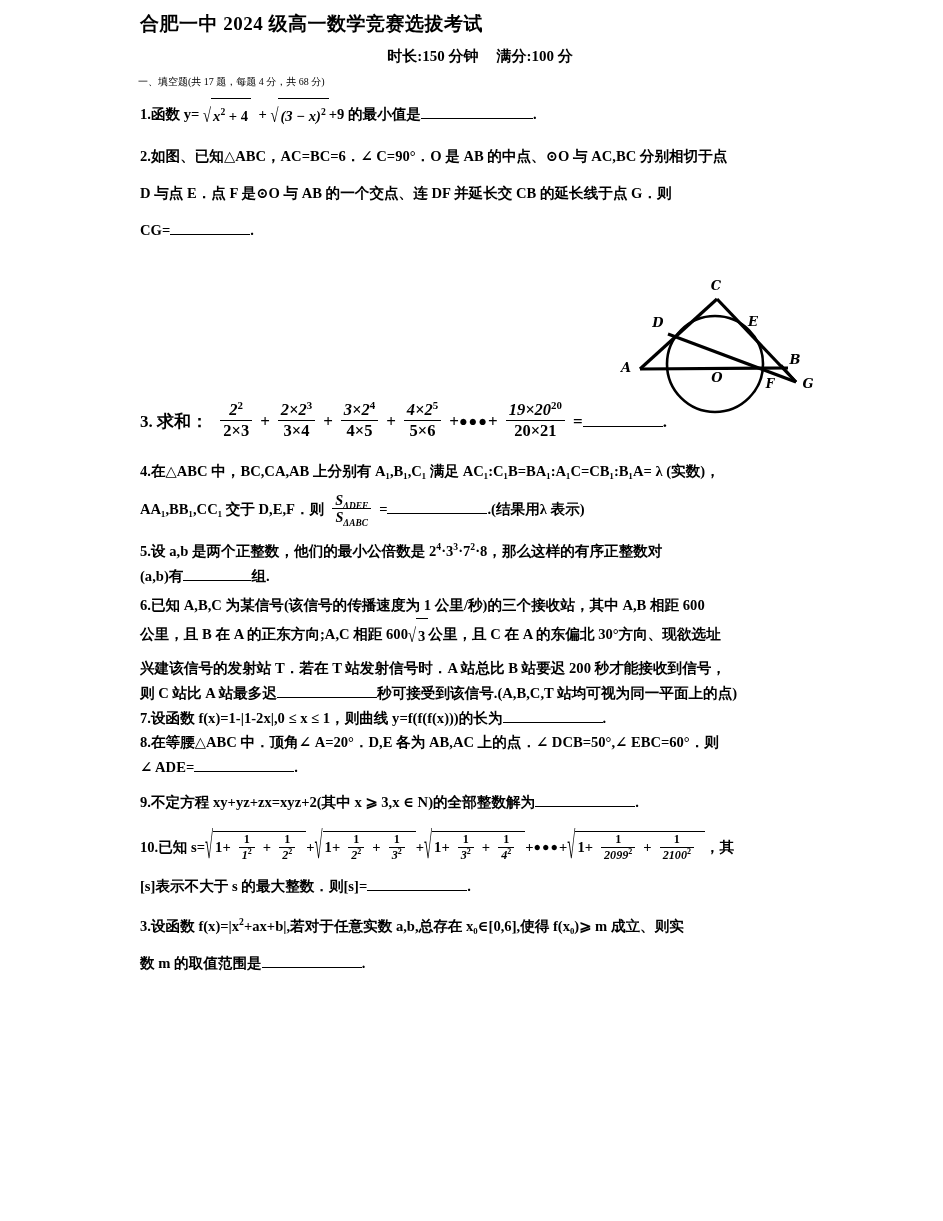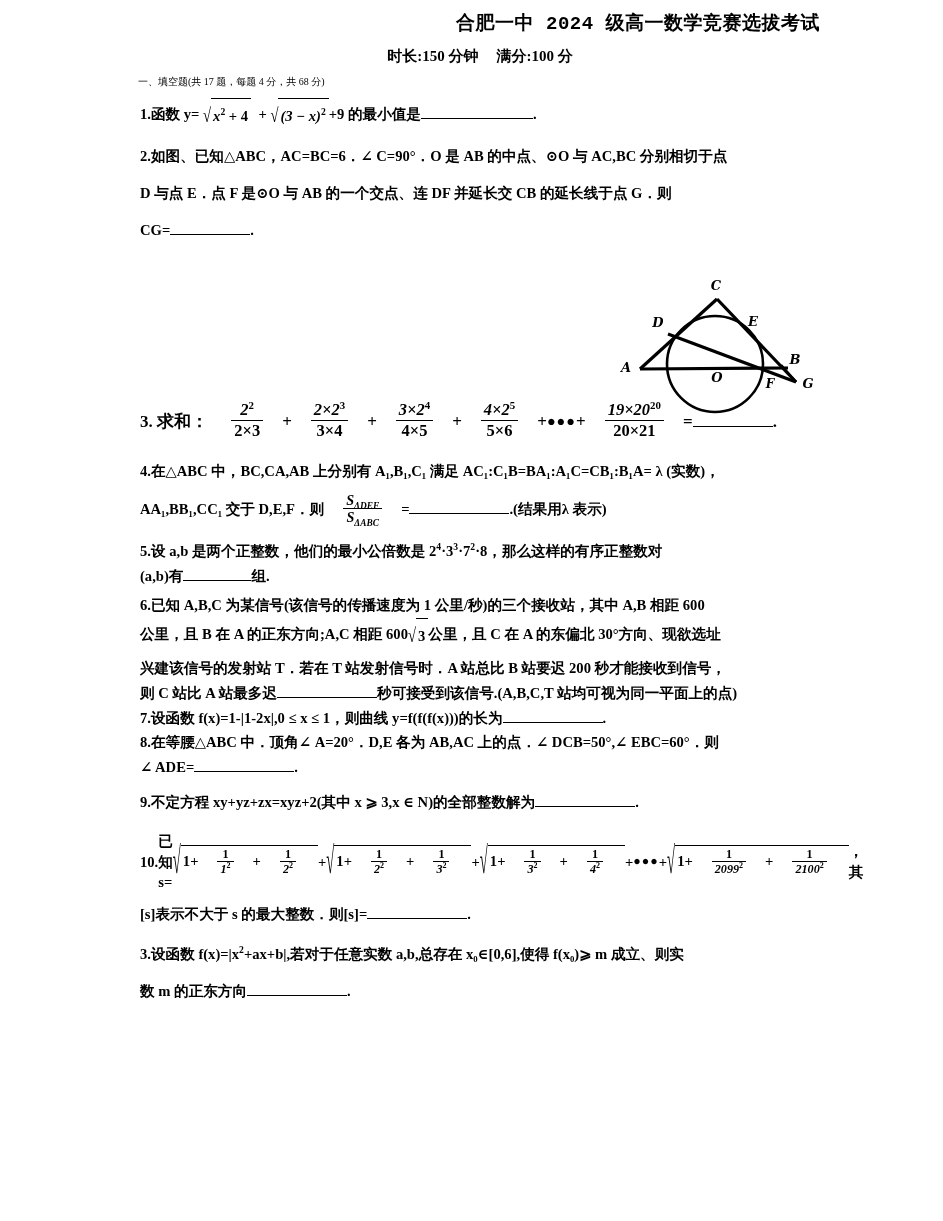--- a/index.html
+++ b/index.html
@@ -23,27 +23,26 @@
     box-sizing: border-box;
   }
   .content {
     position: absolute;
     left: 140px;
     top: 12px;
     width: 680px;
   }
 
   .doc-title {
-    text-align: right;
+    text-align: left;
     font-weight: bold;
     font-size: 19px;
     letter-spacing: 0.5px;
     margin: 0 0 10px 0;
     line-height: 1.3;
-    font-family: Liberation Mono, monospace;
   }
   .doc-subtitle {
     text-align: center;
     font-weight: bold;
     font-size: 15px;
     margin: 0 0 9px 0;
     line-height: 1.3;
   }
   .sub-part { display: inline-block; }
   .sub-gap { display: inline-block; width: 18px; }
@@ -91,21 +90,21 @@
     border-top: 1.1px solid #000;
     padding: 1px 3px 0 2px;
   }
 
   
   .frac {
     display: inline-block;
     vertical-align: middle;
     text-align: center;
     line-height: 1.18;
-    margin: 0 19px;
+    margin: 0 8px;
     position: relative;
     top: -0.15em;
   }
   .frac > .num { display: block; padding: 0 3px; font-size: 0.97em; }
   .frac > .den { display: block; border-top: 1.1px solid #000; padding: 0 3px; font-size: 0.97em; }
   .frac.sm { font-size: 0.86em; }
 
   .bigfrac { font-size: 17px; }
 
   .dots3 { letter-spacing: 1px; font-size: 0.85em; vertical-align: 0.06em; }
@@ -208,21 +207,21 @@
       </span>
     </div>
     <div class="q loose" style="margin-top:6px;">
       <span>[s]表示不大于 s 的最大整数．则[s]=</span><span class="blank bl-l"></span><span>.</span>
     </div>
 
     <div class="q loose q-sp-top-s">
       <span>3.</span><span>设函数 f(x)=|x</span><sup class="e">2</sup><span>+ax+b|,若对于任意实数 a,b,总存在 x₀∈[0,6],使得 f(x₀)⩾ m 成立、则实</span>
     </div>
     <div class="q loose">
-      <span>数 m 的正东方向</span><span class="blank bl-l"></span><span>.</span>
+      <span>数 m 的取值范围是</span><span class="blank bl-l"></span><span>.</span>
     </div>
 
   </div>
 
   <div class="figure-wrap">
     <svg width="250" height="152" viewBox="0 0 250 152">
 
       <circle cx="115" cy="92" r="48" fill="none" stroke="#000" stroke-width="2.6"></circle>
 
       <line x1="40" y1="97" x2="117" y2="27" stroke="#000" stroke-width="3.2"></line>

